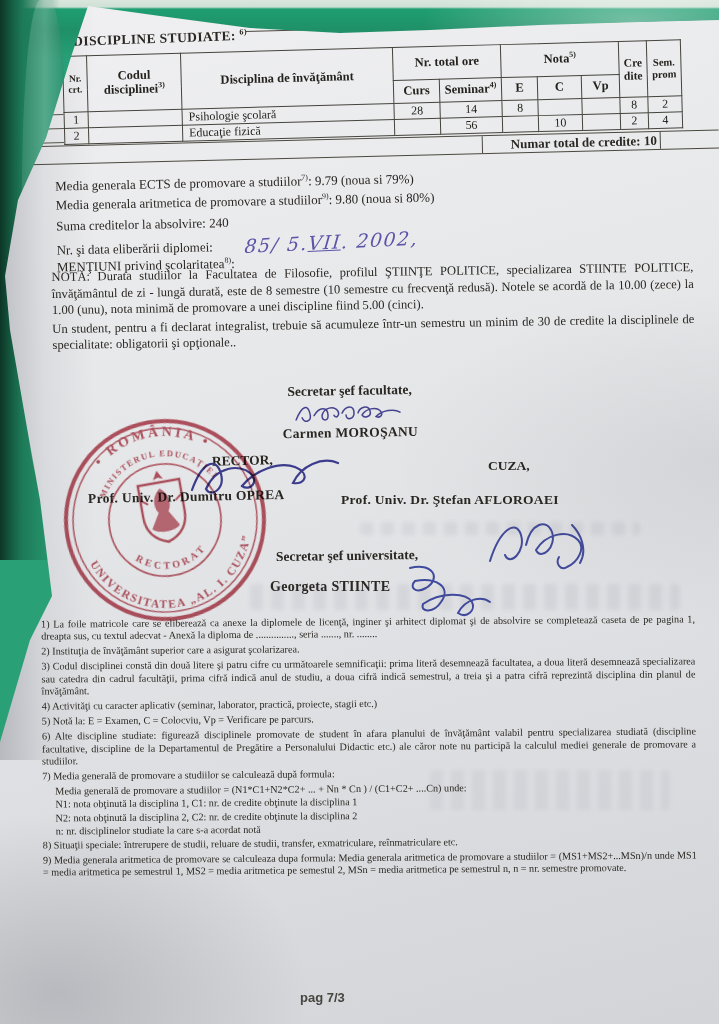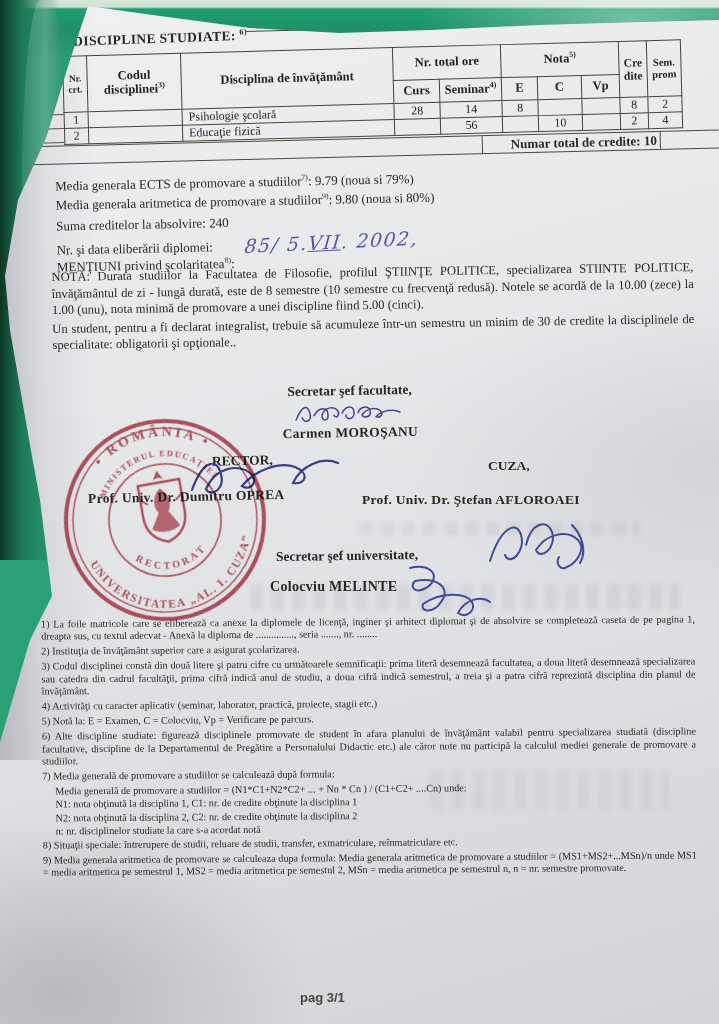--- a/index.html
+++ b/index.html
@@ -63,21 +63,21 @@
   .nota p{margin:0 0 2px 0;}
   
   .center-block{text-align:center;}
   .sig-title{font-weight:bold;font-size:13.5px;}
   .sig-name{font-weight:bold;font-size:13.5px;letter-spacing:.3px;}
   svg.sig{display:block;}
   .fac-block{left:235px;top:383px;width:230px;transform:rotate(-1deg);}
   .rector-title{left:212px;top:453px;transform:rotate(-1.5deg);}
   .rector-name{left:88px;top:489px;transform:rotate(-1.2deg);}
   .decan-title{left:488px;top:458px;}
-  .decan-name{left:362px;top:492px;}
+  .decan-name{left:341px;top:492px;}
   .univ-block{left:232px;top:548px;width:230px;transform:rotate(-.8deg);}
   .georgeta{left:270px;top:579px;font-size:14px;}
   .sig-abs{position:absolute;}
   
   .stamp{left:55px;top:410px;width:220px;height:220px;transform:rotate(-10deg);
     opacity:.88;mix-blend-mode:multiply;filter:blur(.3px);}
   
   .bleed{position:absolute;opacity:.07;filter:blur(2px);border-radius:4px;
     background:repeating-linear-gradient(90deg,#4a4a66 0 13px,transparent 13px 21px);}
   
@@ -252,21 +252,21 @@
       <path d="M110 60 l5 9 -5 -2 -5 2 z" fill="#b5404e"></path>
       <path d="M89 72 h42 v32 c0 15 -9 24 -21 28 c-12 -4 -21 -13 -21 -28 z" fill="none" stroke="#b5404e" stroke-width="2.4"></path>
       <path d="M110 78 c-8 6 -10 16 -5 24 l-9 15 c5 6 23 6 28 0 l-9 -15 c5 -8 3 -18 -5 -24 z" fill="#b5404e" opacity=".85"></path>
       <path d="M96 92 l-8 -6 M124 92 l8 -6" stroke="#b5404e" stroke-width="2"></path>
     </g>
   </svg>
 
   <div class="sec univ-block center-block">
     <div class="sig-title">Secretar şef universitate,</div>
   </div>
-  <div class="sec sig-name georgeta">Colocviu MELINTE</div>
+  <div class="sec sig-name georgeta">Georgeta STIINTE</div>
   <svg class="sig sig-abs" style="left:392px;top:556px;" width="110" height="70" viewBox="0 0 110 70">
     <path d="M18 12 C40 6 50 22 34 32 C23 38 17 31 23 25 C44 21 60 31 49 46 C42 57 28 57 31 48 C48 36 74 36 80 46 C84 54 75 63 66 57 C74 42 90 40 98 46" stroke="#3f4a9e" stroke-width="2" fill="none" stroke-linecap="round"></path>
   </svg>
 
   <div class="bleed" style="left:360px;top:522px;width:280px;height:13px;"></div>
   <div class="bleed" style="left:250px;top:584px;width:430px;height:26px;"></div>
   <div class="bleed" style="left:430px;top:770px;width:240px;height:40px;opacity:.05;"></div>
 
   <div class="sec footnotes">
     <p>1) La foile matricole care se eliberează ca anexe la diplomele de licenţă, inginer şi arhitect diplomat şi de absolvire se completează caseta de pe pagina 1, dreapta sus, cu textul adecvat - Anexă la diploma de ..............., seria ......., nr. ........</p>
@@ -277,14 +277,14 @@
     <p>6) Alte discipline studiate: figurează disciplinele promovate de student în afara planului de învăţământ valabil pentru specializarea studiată (discipline facultative, discipline de la Departamentul de Pregătire a Personalului Didactic etc.) ale căror note nu participă la calculul mediei generale de promovare a studiilor.</p>
     <p>7) Media generală de promovare a studiilor se calculează după formula:</p>
     <p class="ind">Media generală de promovare a studiilor = (N1*C1+N2*C2+ ... + Nn * Cn ) / (C1+C2+ ....Cn) unde:</p>
     <p class="ind">N1: nota obţinută la disciplina 1, C1: nr. de credite obţinute la disciplina 1</p>
     <p class="ind">N2: nota obţinută la disciplina 2, C2: nr. de credite obţinute la disciplina 2</p>
     <p class="ind">n: nr. disciplinelor studiate la care s-a acordat notă</p>
     <p>8) Situaţii speciale: întrerupere de studii, reluare de studii, transfer, exmatriculare, reînmatriculare etc.</p>
     <p>9) Media generala aritmetica de promovare se calculeaza dupa formula: Media generala aritmetica de promovare a studiilor = (MS1+MS2+...MSn)/n unde MS1 = media aritmetica pe semestrul 1, MS2 = media aritmetica pe semestul 2, MSn = media aritmetica pe semestrul n, n = nr. semestre promovate.</p>
   </div>
 
-  <div class="sec pagenum">pag 3/1</div>
+  <div class="sec pagenum">pag 7/3</div>
 </div>
 
 </body></html>

